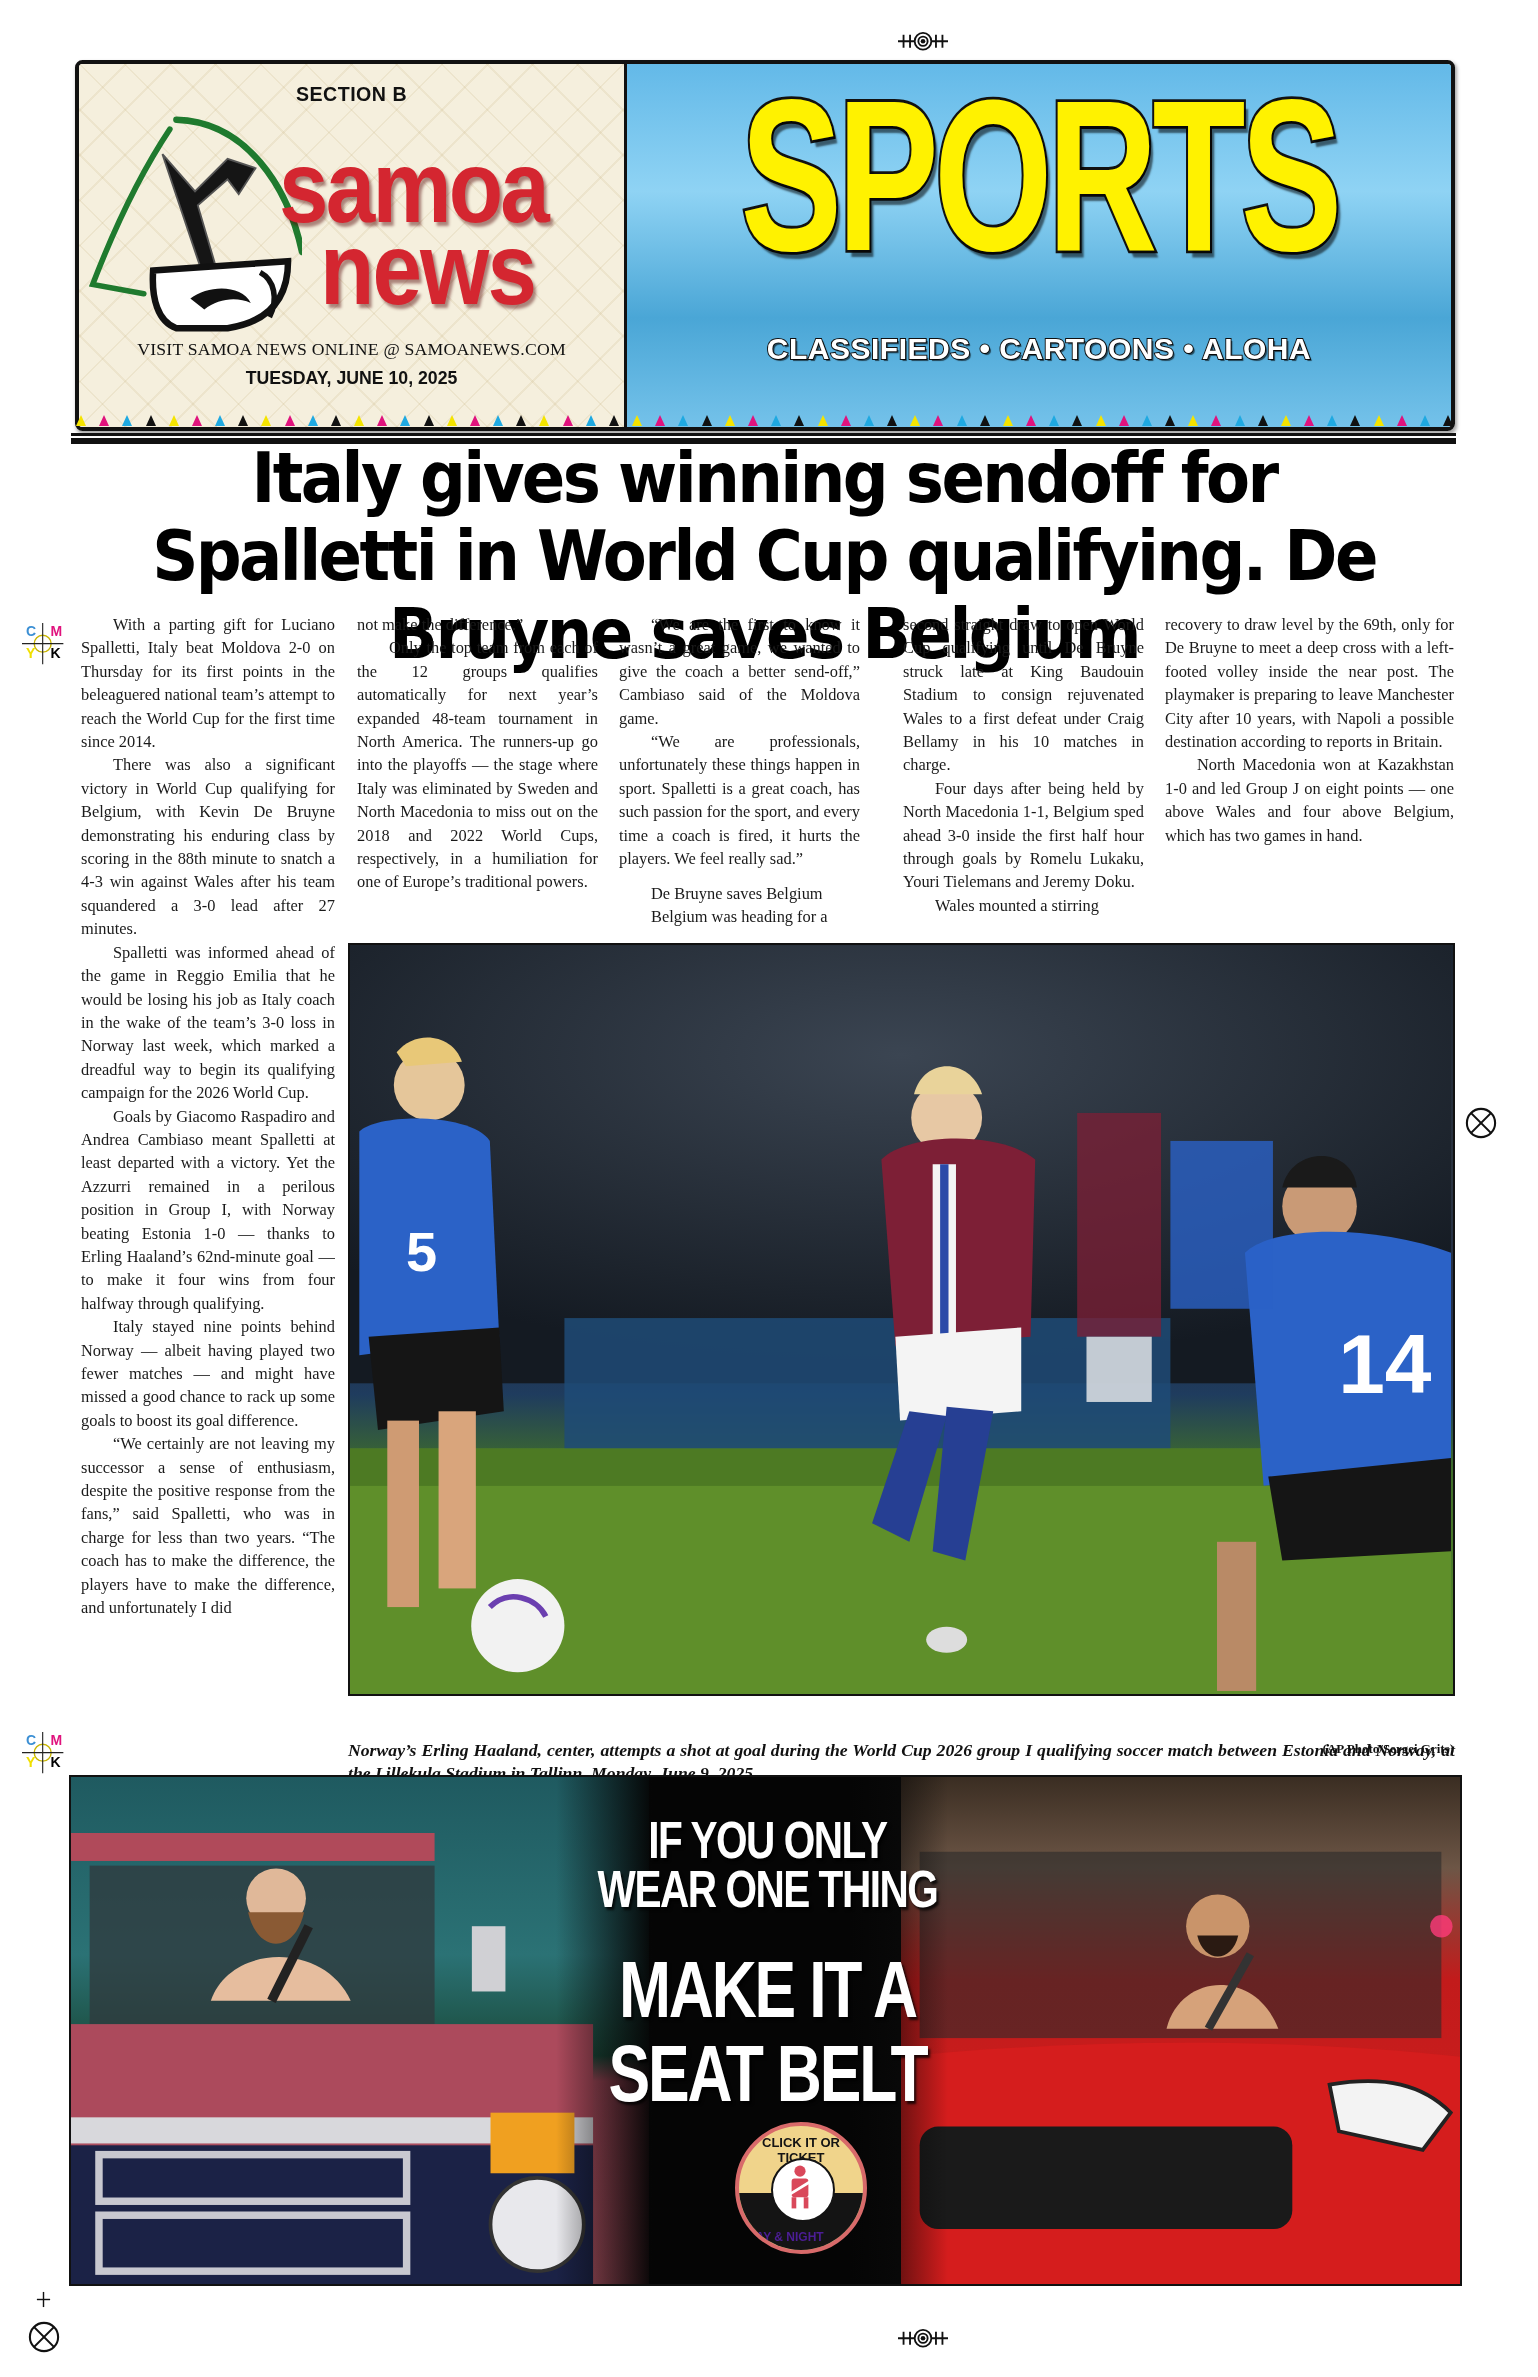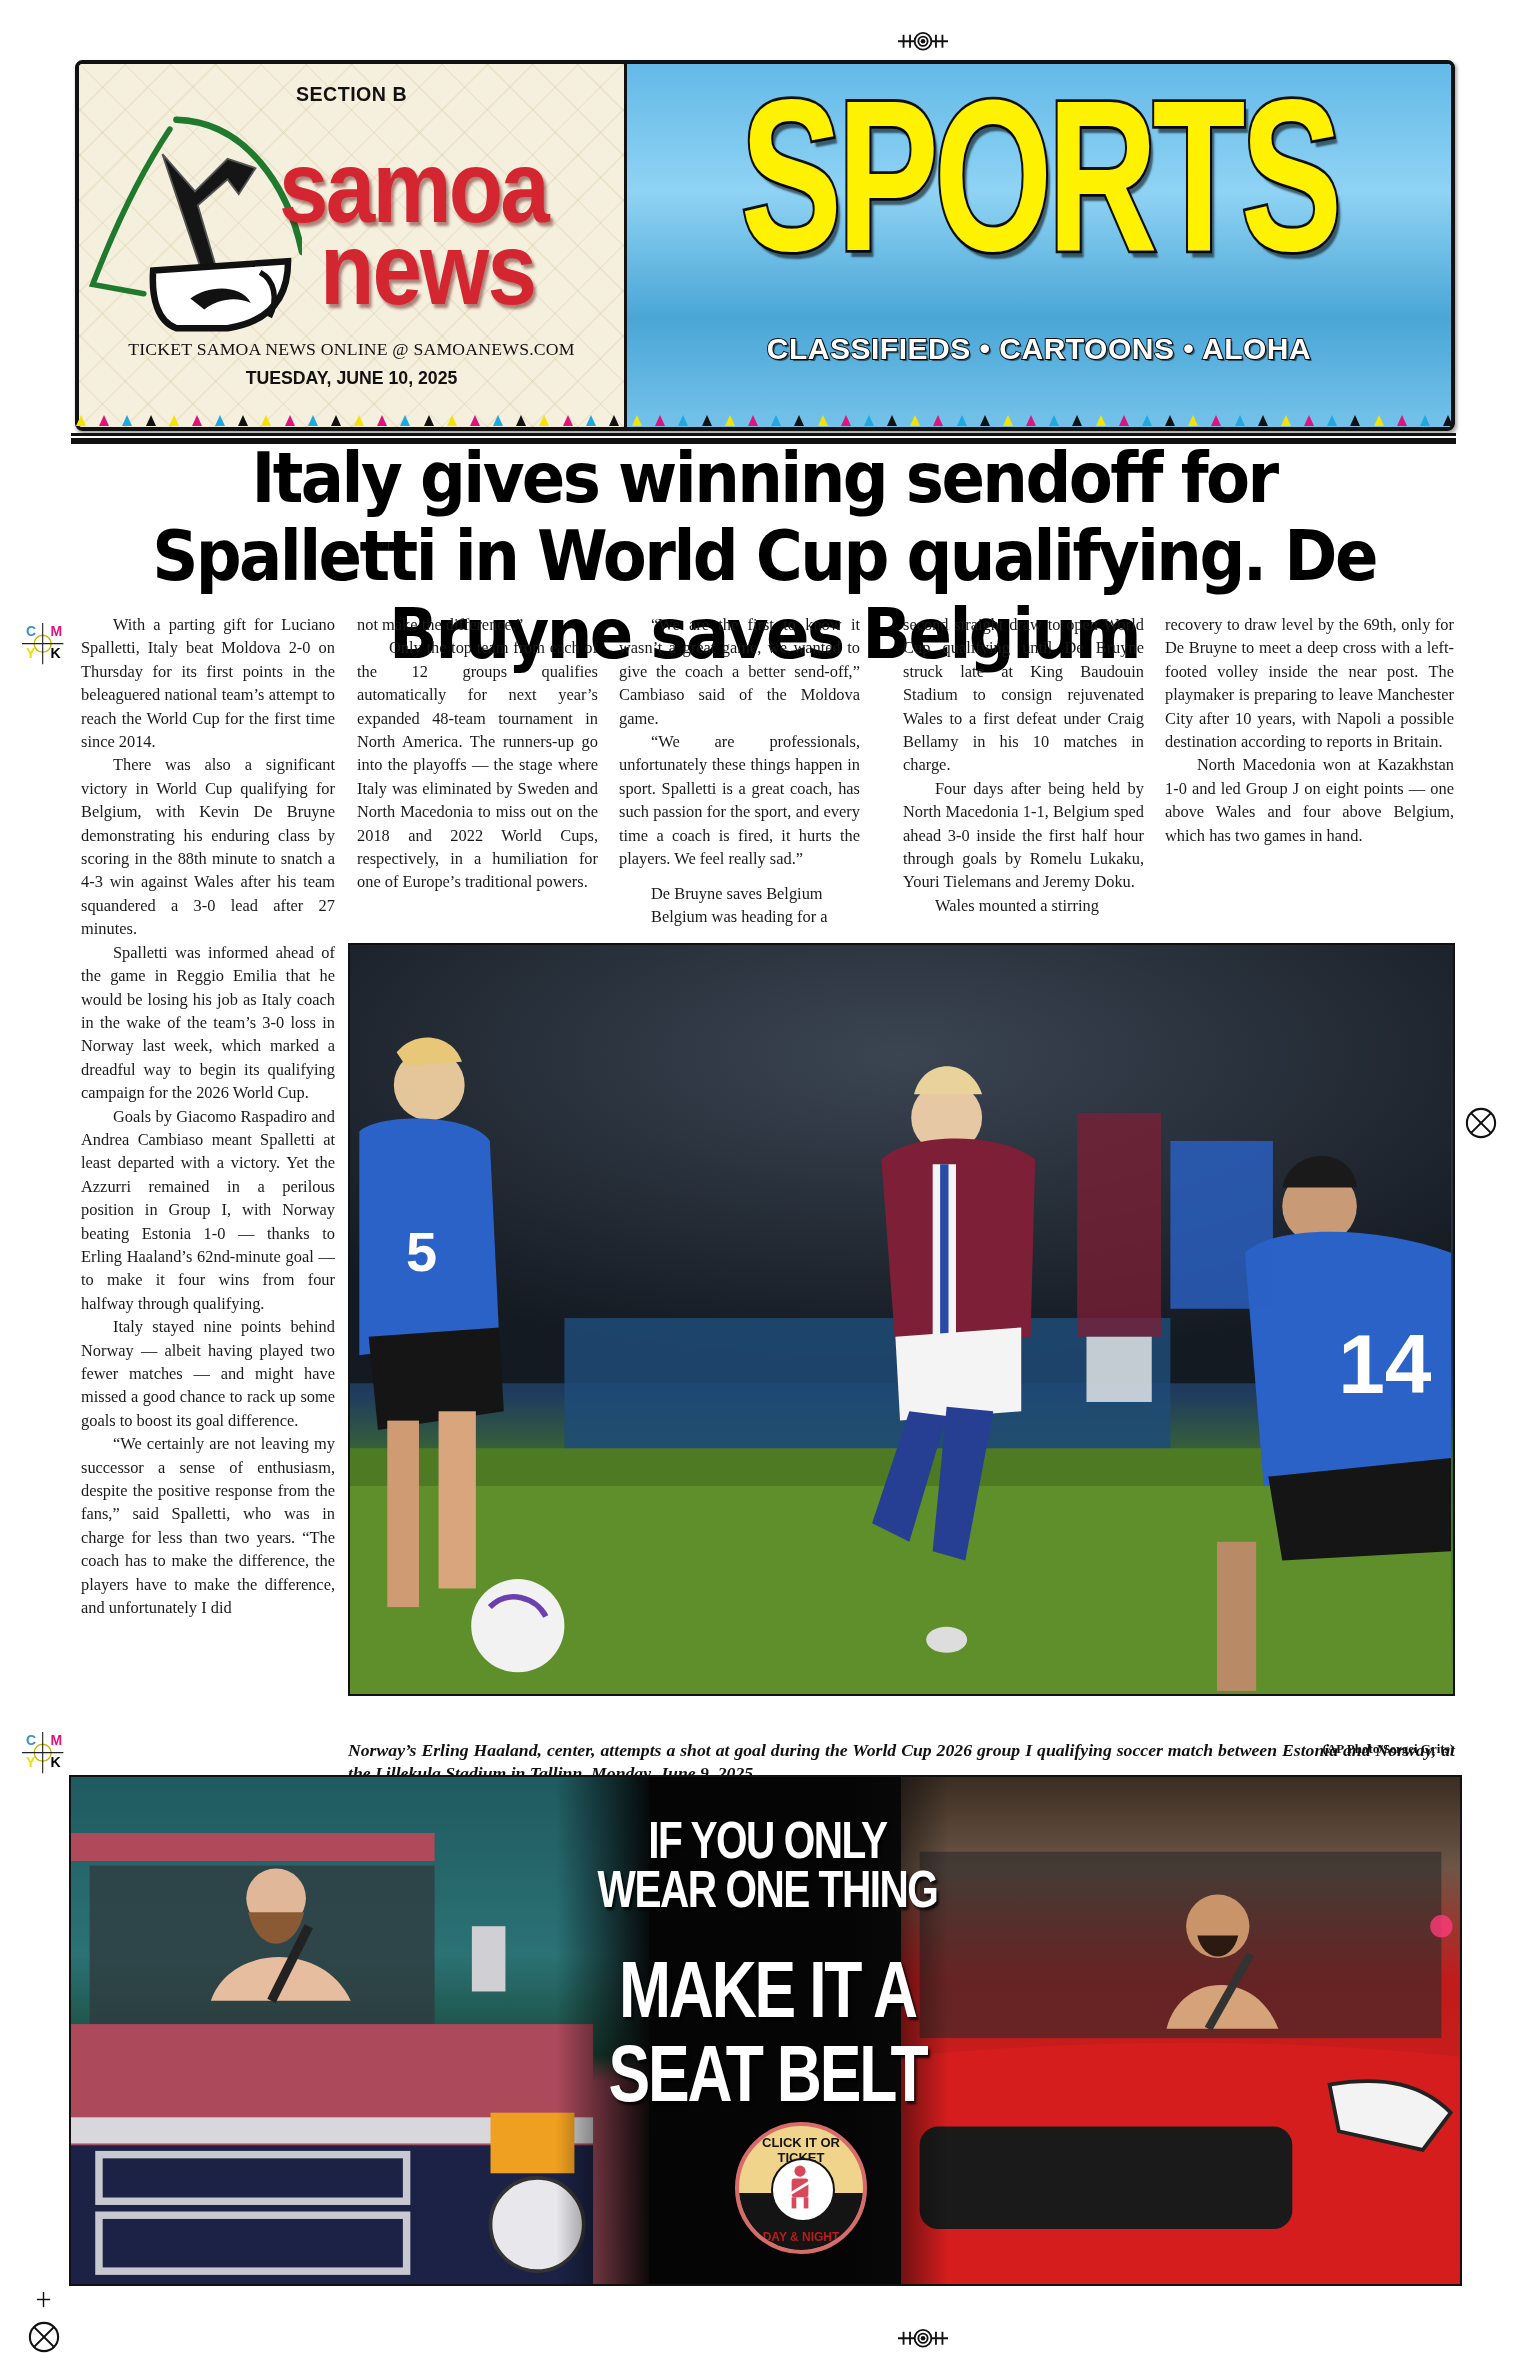--- a/index.html
+++ b/index.html
@@ -65,21 +65,21 @@
   .ad { left:69px; top:1775px; width:1393px; height:511px; border:2.8px solid #111; box-sizing:border-box; overflow:hidden; background:#0b0b0b; }
   .ad-left { position:absolute; left:0; top:0; width:578px; height:100%; background:linear-gradient(180deg,#1f5a60 0%,#2b7275 35%,#1a4a3a 55%,#a84a5c 60%,#b05464 100%); }
   .ad-right { position:absolute; right:0; top:0; width:559px; height:100%; background:linear-gradient(180deg,#3a2d22 0%,#6d5646 18%,#c21b1b 40%,#d42020 100%); }
   .ad-center { position:absolute; left:485px; top:0; width:392px; height:100%; background:linear-gradient(90deg,rgba(0,0,0,0) 0%,#050505 25%,#050505 75%,rgba(0,0,0,0) 100%); }
   .ad-line { position:absolute; left:0; width:1393px; text-align:center; color:#fff; font:bold 52px/1 "Liberation Sans", sans-serif; letter-spacing:-1.9px; transform:scaleX(0.78); transform-origin:top center; text-shadow:2.8px 2.8px 2.8px rgba(0,0,0,.8); }
   .ad-line.big { font-size:80px; letter-spacing:-2.8px; }
   .badge { position:absolute; left:664px; top:345px; width:132px; height:132px; border-radius:50%; background:#f0d48b; border:4.7px solid #d86a6a; box-sizing:border-box; overflow:hidden; }
   .badge .bottom { position:absolute; left:0; top:67px; width:100%; height:65px; background:#141414; }
   .badge .inner { position:absolute; left:32px; top:32px; width:60px; height:60px; border-radius:50%; background:#fff; border:2.8px solid #141414; }
   .badge .top-text { position:absolute; left:0; width:100%; top:9.3px; text-align:center; font:bold 13px "Liberation Sans", sans-serif; color:#141414; }
-  .badge .bot-text { position:absolute; left:0; width:100%; top:104px; text-align:center; font:bold 12px "Liberation Sans", sans-serif; color:#b91c1c; }
+  .badge .bot-text { position:absolute; left:8px; width:100%; top:104px; text-align:left; font:bold 12px "Liberation Sans", sans-serif; color:#4c1d95; }
 </style>
 </head>
 <body>
 
 <svg class="abs reg-top" viewBox="0 0 54 22">
   <line x1="0" y1="11" x2="54" y2="11" stroke="#111" stroke-width="2"></line>
   <line x1="6" y1="4" x2="6" y2="18" stroke="#111" stroke-width="2"></line>
   <line x1="13" y1="4" x2="13" y2="18" stroke="#111" stroke-width="2"></line>
   <line x1="41" y1="4" x2="41" y2="18" stroke="#111" stroke-width="2"></line>
   <line x1="48" y1="4" x2="48" y2="18" stroke="#111" stroke-width="2"></line>
@@ -142,21 +142,21 @@
     <svg class="logo-svg" width="214" height="224" viewBox="0 0 230 240">
       <path d="M95 8 C170 10 215 80 230 150" fill="none" stroke="#1f7a2e" stroke-width="7" stroke-linecap="round"></path>
       <path d="M88 18 C60 60 30 120 5 185 L60 195" fill="none" stroke="#1f7a2e" stroke-width="6" stroke-linecap="round"></path>
       <path d="M80 45 L122 170 L138 168 L118 100 L150 72 L162 88 L180 60 L150 50 L115 85 Z" fill="#151515" stroke="#555" stroke-width="2"></path>
       <path d="M70 170 L215 160 C215 200 195 225 150 232 L95 232 C75 225 68 200 70 170 Z" fill="#fff" stroke="#111" stroke-width="7"></path>
       <path d="M110 200 C130 185 165 185 175 205 C160 198 140 200 125 212 Z" fill="#111"></path>
       <path d="M185 172 C200 180 205 200 195 220" fill="none" stroke="#111" stroke-width="6"></path>
     </svg>
     <div class="brand-samoa">samoa</div>
     <div class="brand-news">news</div>
-    <div class="visit-line">TICKET SAMOA NEWS ONLINE @ SAMOANEWS.COM</div>
+    <div class="visit-line">VISIT SAMOA NEWS ONLINE @ SAMOANEWS.COM</div>
     <div class="date-line">TUESDAY, JUNE 10, 2025</div>
   </div>
   <div class="mast-right">
     <div class="sports-word">SPORTS</div>
     <div class="sub-line l1">CLASSIFIEDS • CARTOONS • ALOHA</div>
   </div>
 </div>
 
 <div class="abs tri-strip" id="tri-strip">
     <span class="tri" style="border-bottom-color: rgb(245, 228, 0);"></span>

